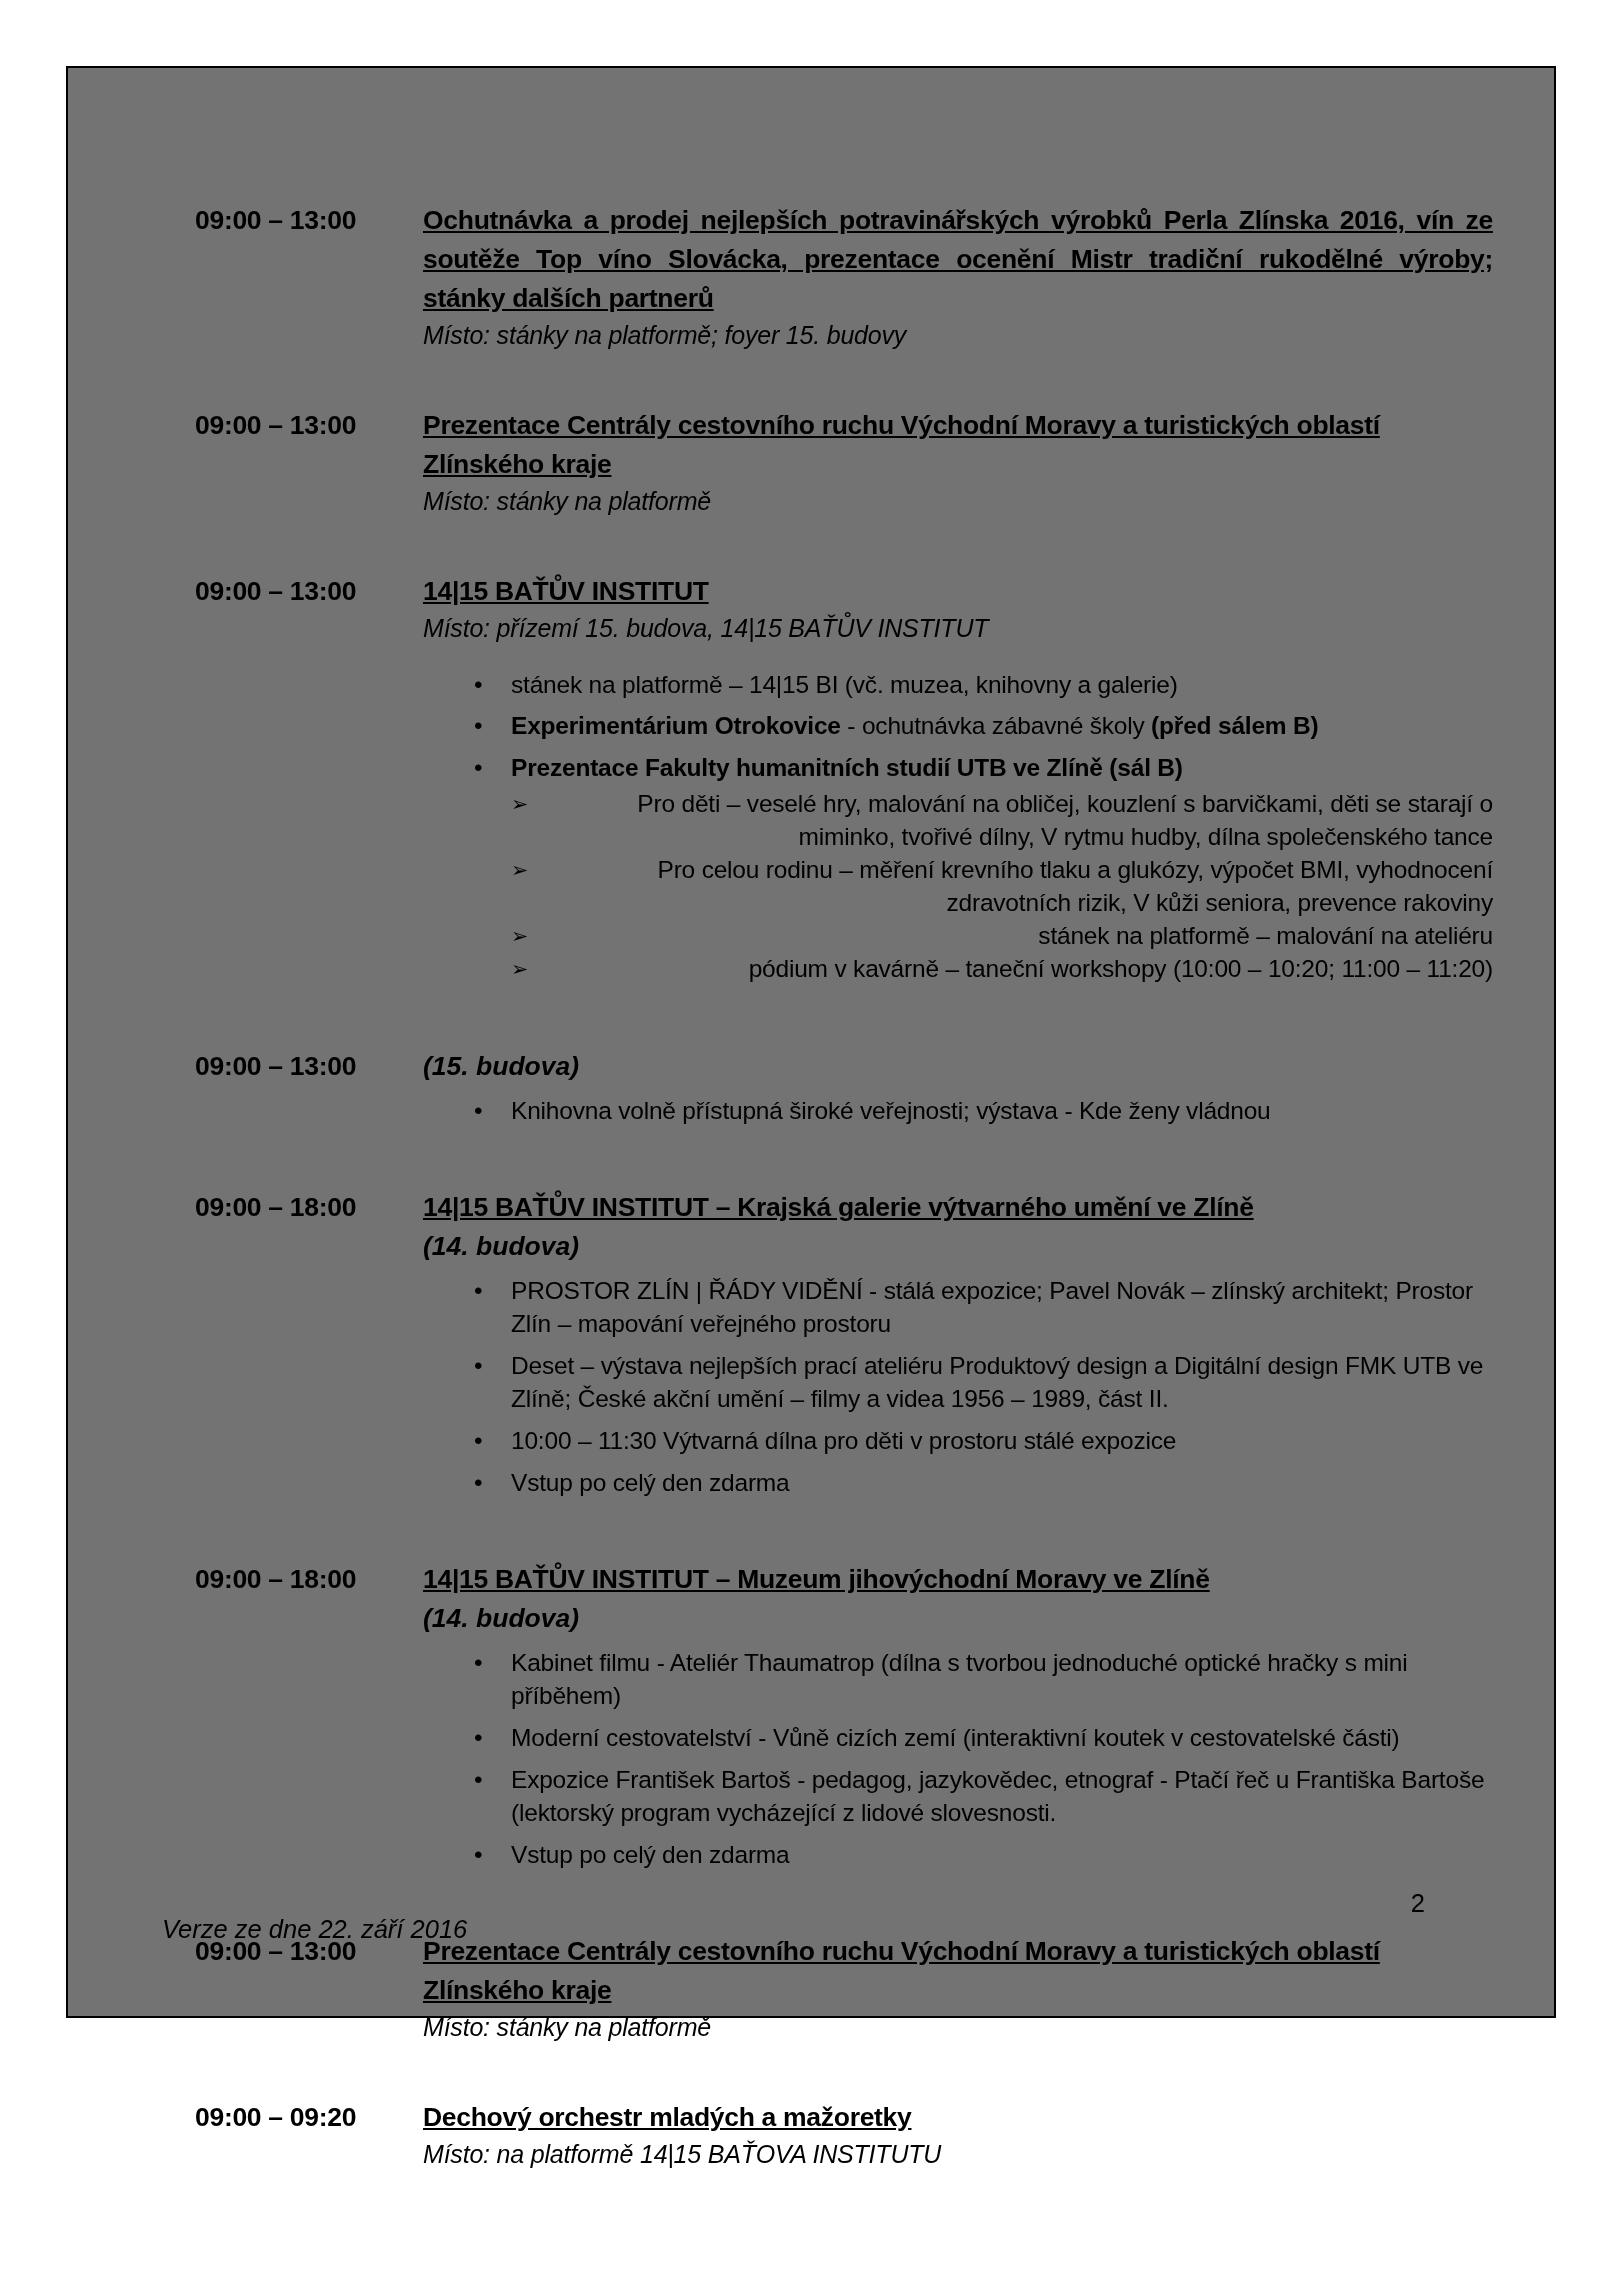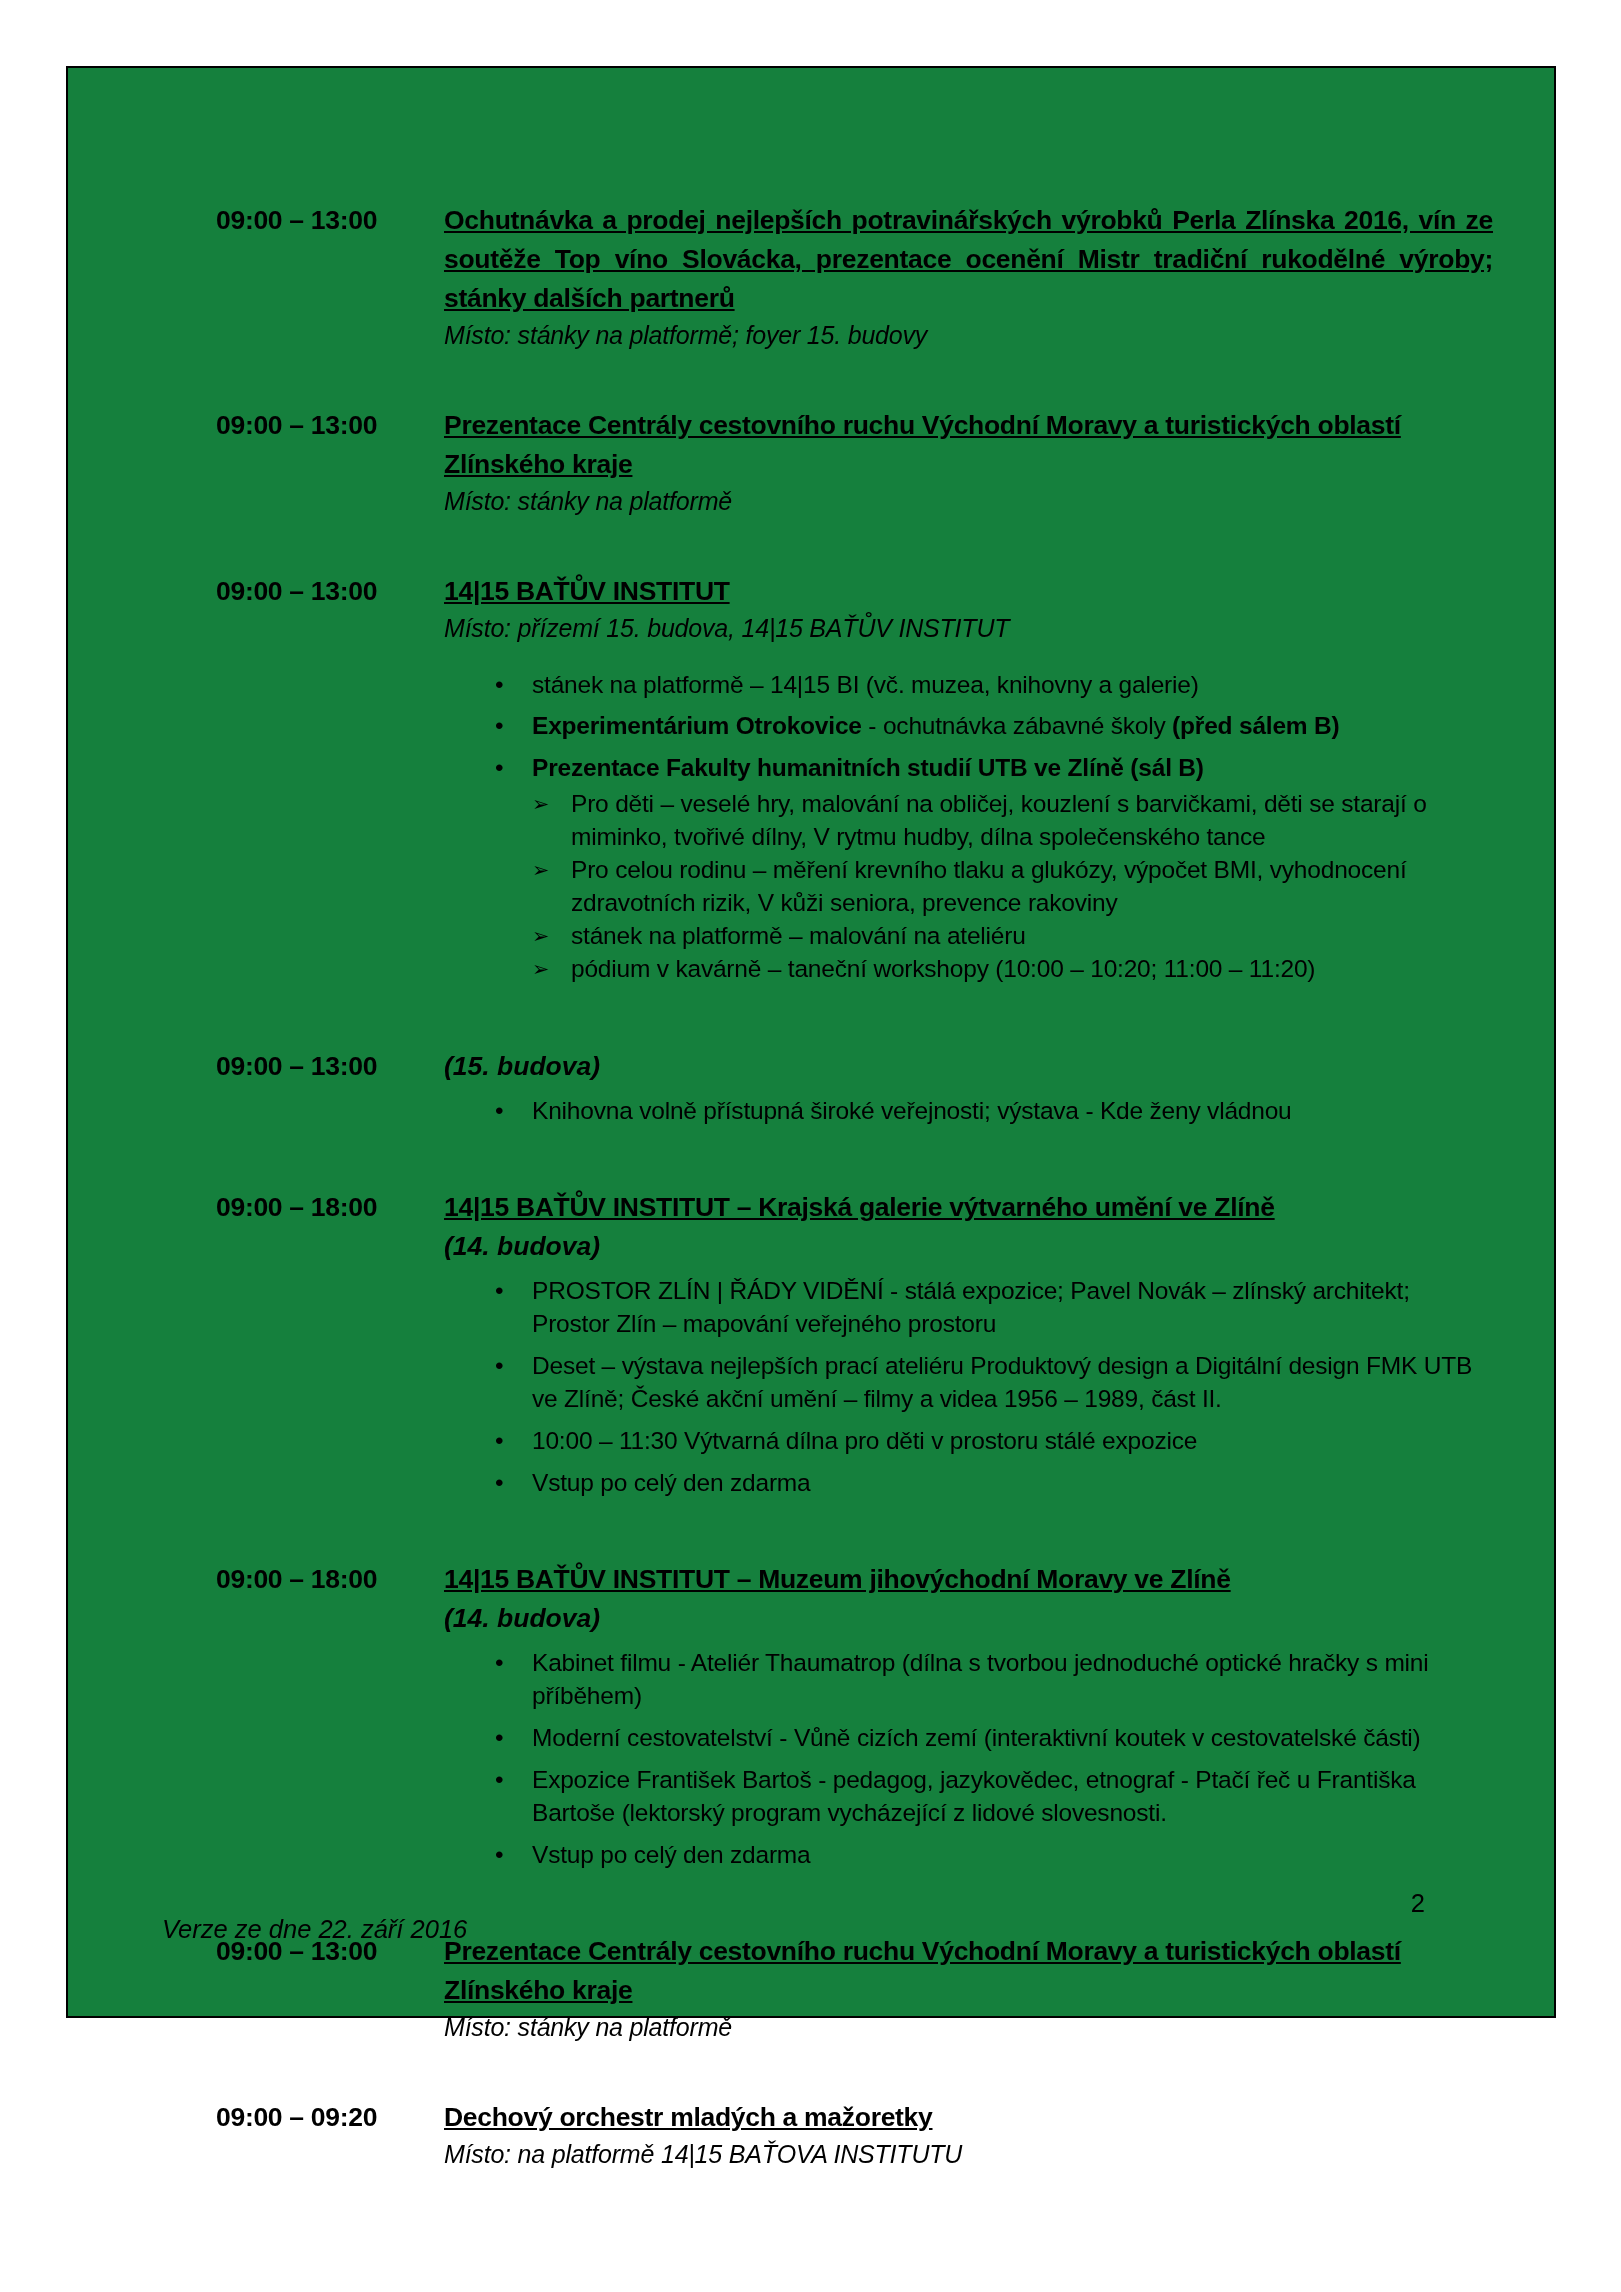--- a/index.html
+++ b/index.html
@@ -3,21 +3,21 @@
 <meta charset="utf-8">
 <style>
   html, body { margin:0; padding:0; }
   body {
     width:1621px; height:2293px; background:#ffffff; position:relative;
     font-family:"Liberation Sans", sans-serif; color:#000;
     -webkit-font-smoothing:antialiased;
   }
   .frame {
     position:absolute; left:66px; top:66px; width:1490px; height:1952px;
-    border:2.9px solid #000; box-sizing:border-box; background:#15803d;padding-left:21px;
+    border:2.9px solid #000; box-sizing:border-box; background:#737373;
   }
   .content { padding:133px 61px 0 127px; }
   .entry { display:flex; margin-bottom:53px; }
   .time {
     flex:0 0 228px; width:228px; font-weight:bold; font-size:26.5px;
     line-height:39px; white-space:nowrap; letter-spacing:-0.3px;
   }
   .body { flex:1; min-width:0; }
   .title { margin:0; font-size:26.5px; font-weight:bold; line-height:39px; letter-spacing:-0.3px;text-decoration:underline; }
   .content .entry:first-child .title { text-align:justify; }
@@ -27,21 +27,21 @@
   .place + .bullets { margin-top:21.6px; }
   .title + .bullets, .subtitle + .bullets { margin-top:7.8px; }
   .bullet { margin-bottom:8.8px; font-size:24.5px; line-height:33px; letter-spacing:-0.2px; }
   .bullet-line { display:flex; }
   .marker { flex:0 0 37px; }
   .bullet-text { flex:1; min-width:0; }
   .b { font-weight:bold; }
   .sub-list { list-style:none; margin:2.9px 0 0 37px; padding:0; }
   .sub-list li { display:flex; font-size:24.5px; line-height:33px; }
   .sub-marker { flex:0 0 39px; font-size:20.6px; line-height:33px; }
-  .sub-text { flex:1; min-width:0; }
+  .sub-text { flex:1; min-width:0;text-align:right; }
   .page-number { position:absolute; right:129px; bottom:98px; font-size:25.5px; }
   .footer-note { position:absolute; left:94px; bottom:72px; font-size:25.5px; font-style:italic; }
 </style>
 </head>
 <body>
 
 <div class="frame">
   <main class="content">
   <section class="entry">
     <div class="time">09:00 – 13:00</div>

